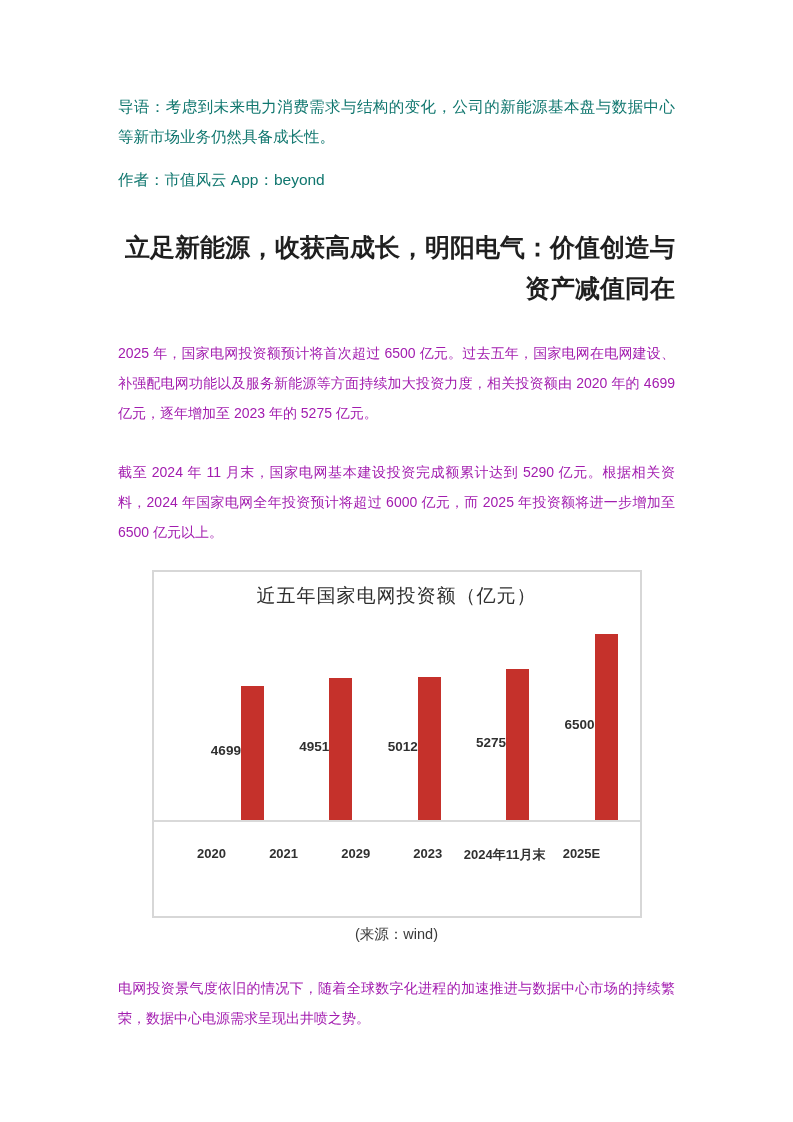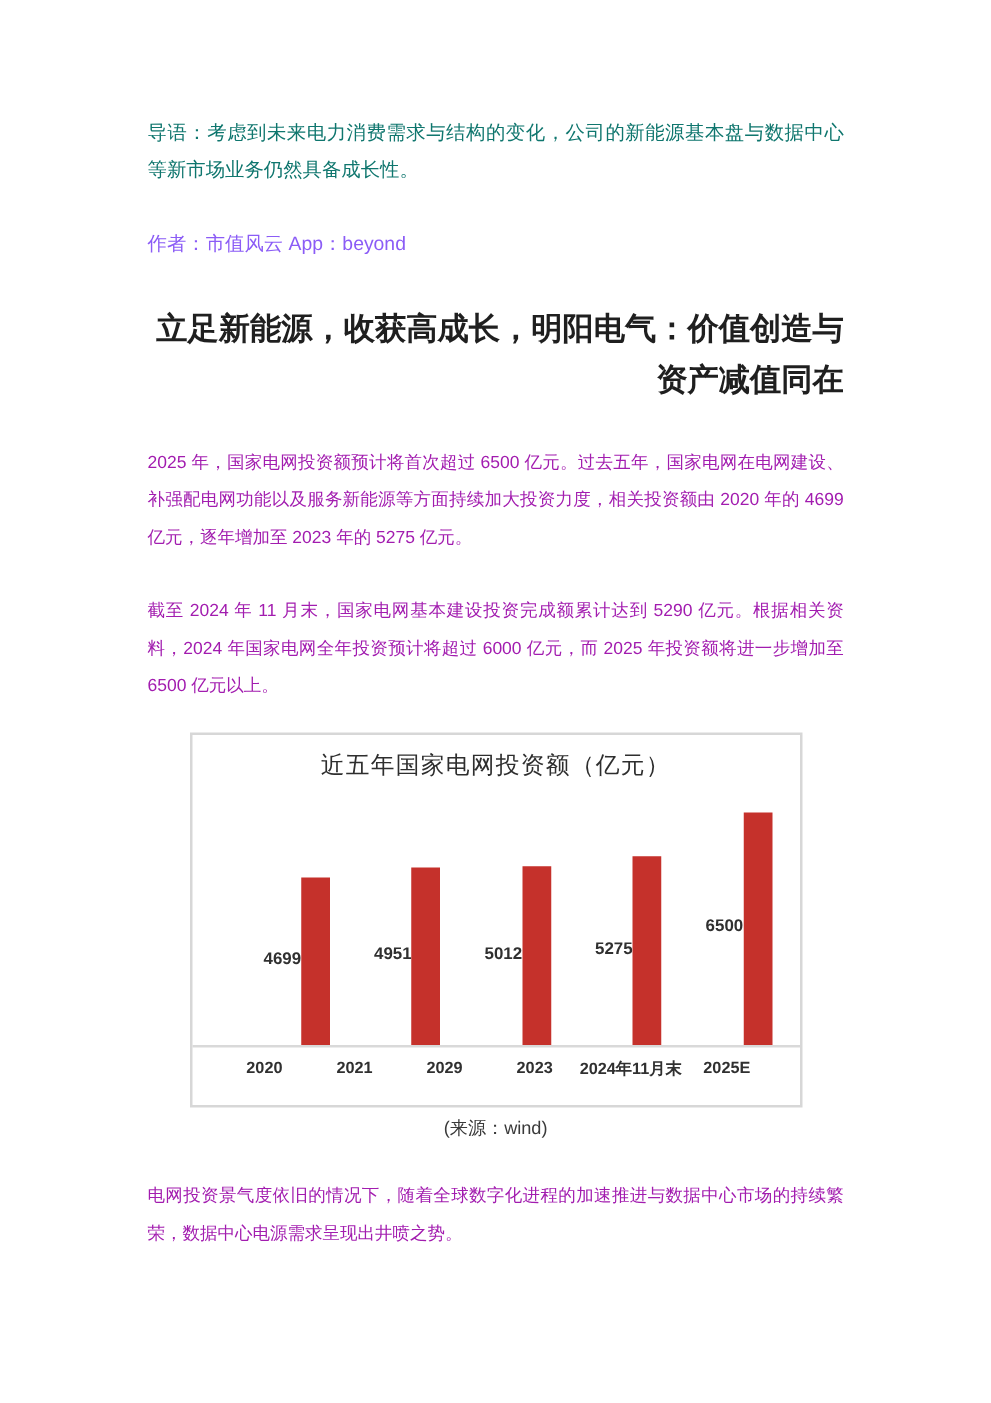--- a/index.html
+++ b/index.html
@@ -20,44 +20,44 @@
     margin-left: 118px;
     padding-top: 92px;
   }
   .intro {
     font-size: 15.5px;
     line-height: 30px;
     color: #0f766e;
     text-align: justify;
   }
   .author {
-    margin-top: 29px;
+    margin-top: 13px;
     font-size: 15.5px;
     line-height: 30px;
-    color: #8b5cf6;
+    color: #0f766e;
   }
   .headline {
     margin-top: 32px;
     font-size: 25px;
     font-weight: 700;
     line-height: 41px;
     text-align: right;
     color: #1f1f1f;
   }
   .para {
     margin-top: 29px;
     font-size: 14px;
     line-height: 30px;
     color: #a21caf;
     text-align: justify;
   }
   .chart-wrap { margin-top: 23px; }
   .chart-box {
     width: 490px;
-    height: 300px;
+    height: 348px;
     margin: 0 auto;
     border: 2px solid #d7d7d7;
     background: #ffffff;
   }
   .chart-title {
     padding-top: 11px;
     text-align: center;
     font-size: 19px;
     letter-spacing: 1px;
     color: #2e2e2e;
@@ -84,21 +84,21 @@
     white-space: nowrap;
   }
   .bar { width: 23px; }
   .axis-line {
     height: 0;
     border-top: 2px solid #d9d9d9;
   }
   .x-labels {
     display: flex;
     padding: 0 22px;
-    margin-top: 8px;
+    margin-top: 24px;
   }
   .x-label {
     flex: 1;
     text-align: center;
     font-size: 13px;
     font-weight: 700;
     color: #303030;
     white-space: nowrap;
   }
   .caption {

